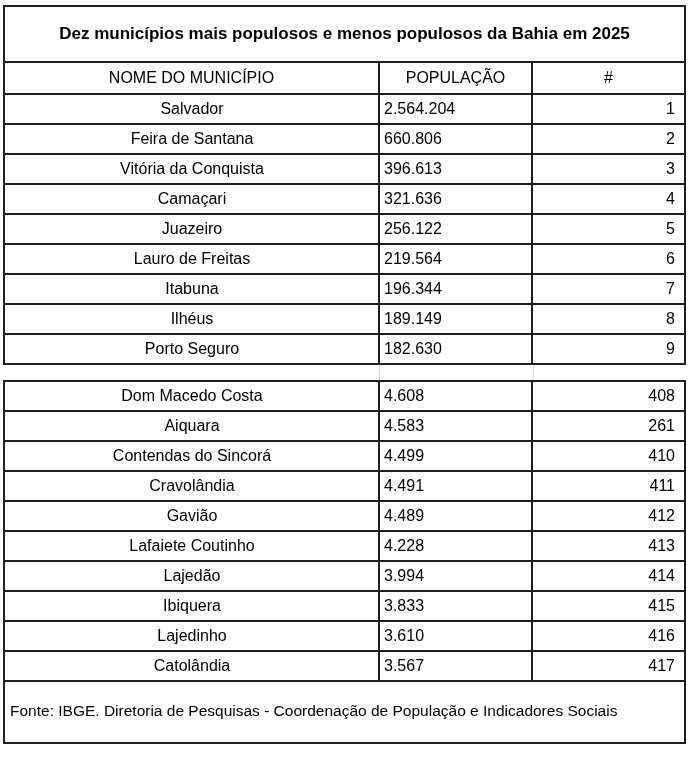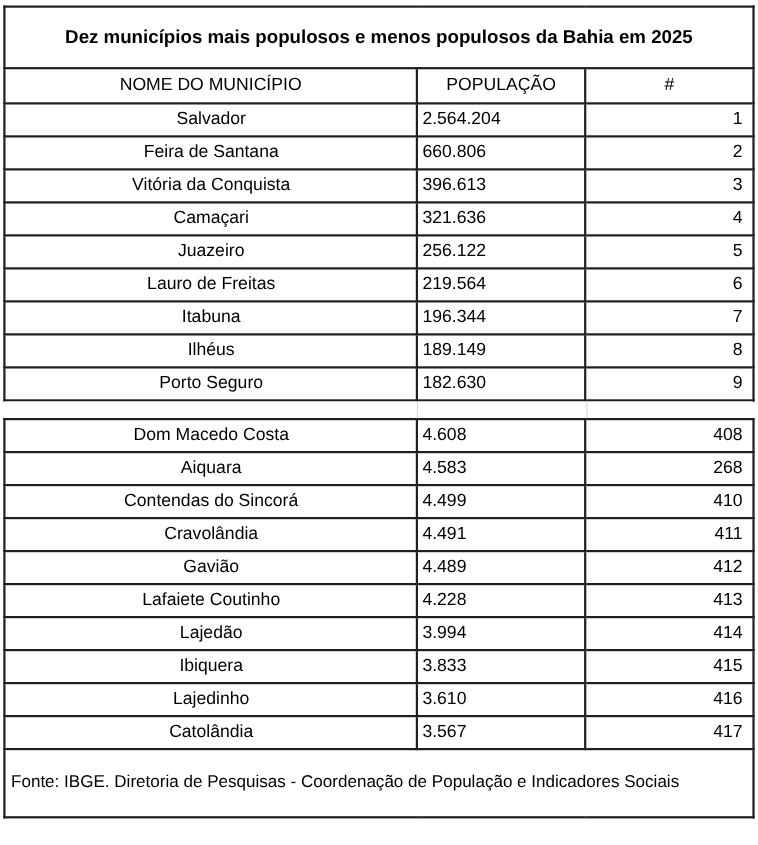--- a/index.html
+++ b/index.html
@@ -172,21 +172,21 @@
       </colgroup>
       <tbody>
           <tr>
             <td class="col-name">Dom Macedo Costa</td>
             <td class="col-pop">4.608</td>
             <td class="col-rank">408</td>
           </tr>
           <tr>
             <td class="col-name">Aiquara</td>
             <td class="col-pop">4.583</td>
-            <td class="col-rank">268</td>
+            <td class="col-rank">261</td>
           </tr>
           <tr>
             <td class="col-name">Contendas do Sincorá</td>
             <td class="col-pop">4.499</td>
             <td class="col-rank">410</td>
           </tr>
           <tr>
             <td class="col-name">Cravolândia</td>
             <td class="col-pop">4.491</td>
             <td class="col-rank">411</td>

